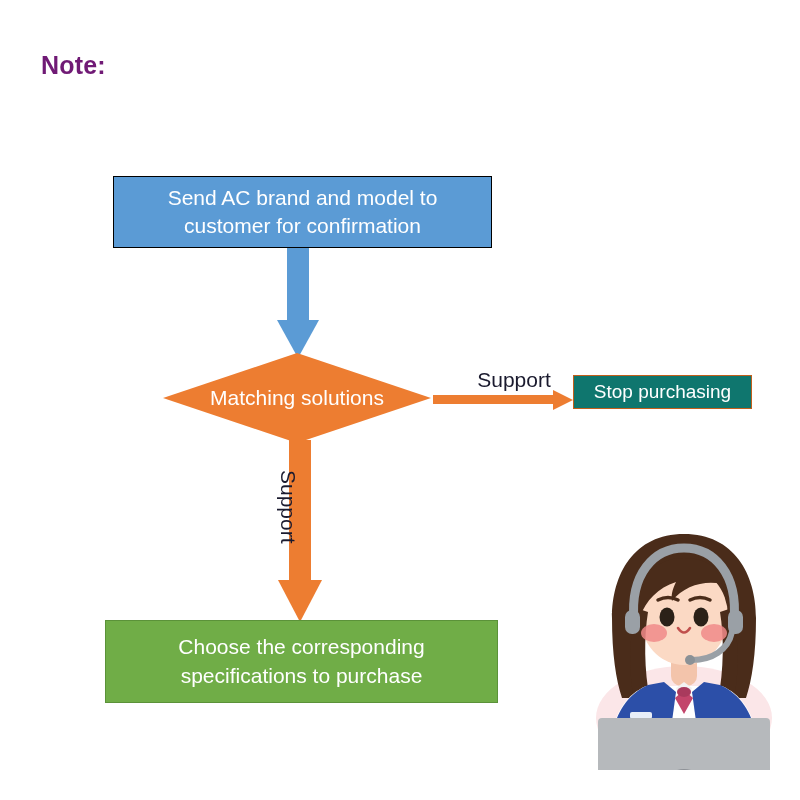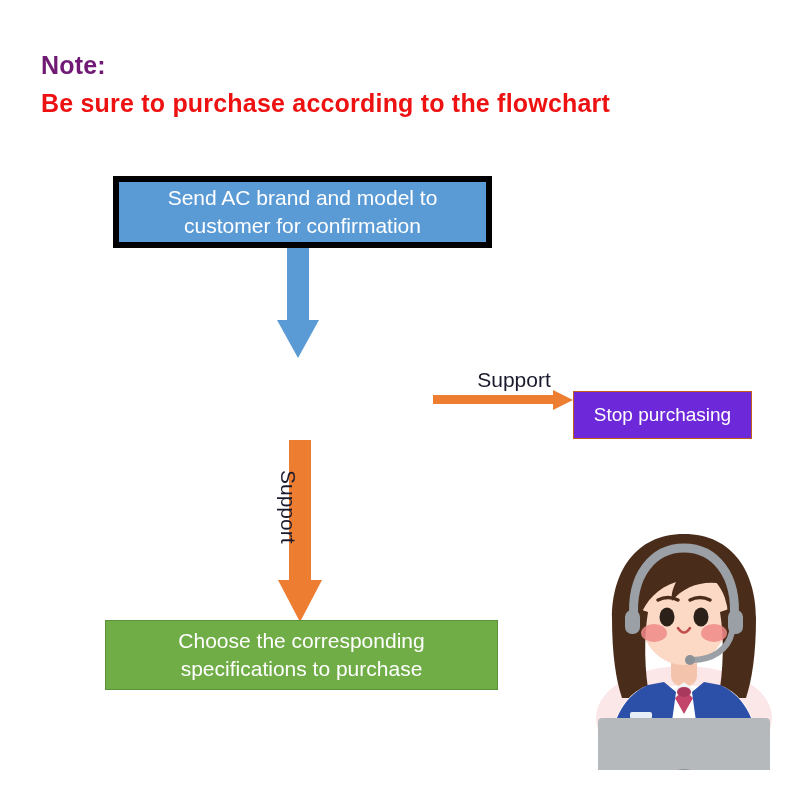--- a/index.html
+++ b/index.html
@@ -50,40 +50,39 @@
     line-height: 1.35;
     padding: 0 8px;
   }
 
   #box-send {
     left: 113px;
     top: 176px;
     width: 379px;
     height: 72px;
     background: #5B9BD5;
-    border: 6px solid #000000;
+    border: 1px solid #000000;
     font-size: 21px;
   }
 
   #box-stop {
     left: 573px;
     top: 375px;
     width: 179px;
-    height: 48px;
-    background: #6d28d9;
+    height: 34px;
+    background: #0f766e;
     border: 1px solid #c25f1c;
     font-size: 19px;
-    margin-top: 16px;
   }
 
   #box-choose {
     left: 105px;
     top: 620px;
     width: 393px;
-    height: 70px;
+    height: 83px;
     background: #70AD47;
     border: 1px solid #5b9239;
     font-size: 21px;
   }
 
   
   #diamond-matching {
     position: absolute;
     left: 163px;
     top: 353px;
@@ -220,32 +219,35 @@
     height: 248px;
   }
 </style>
 </head>
 <body>
 
 <div id="canvas">
 
   <div class="note-block">
     <div class="note-line" id="note-heading" style="color:#701a75;">Note:</div>
-    <div class="note-line" id="note-instruction" style="color:#EE1111;">Be sure to purchase according to the flowchart</div>
   </div>
 
   <div class="node" id="box-send">
     <span class="node-text">Send AC brand and model to customer for confirmation</span>
   </div>
 
   <div class="arrow" id="arrow-send-to-matching">
     <div class="shaft"></div>
     <div class="head"></div>
   </div>
 
+  <div id="diamond-matching">
+    <div class="dia-shape"></div>
+    <div class="dia-label">Matching solutions</div>
+  </div>
 
   <div class="arrow" id="arrow-matching-to-stop">
     <div class="shaft"></div>
     <div class="head"></div>
   </div>
 
   <div id="label-not-support">
     <div>Support</div>
   </div>
 

